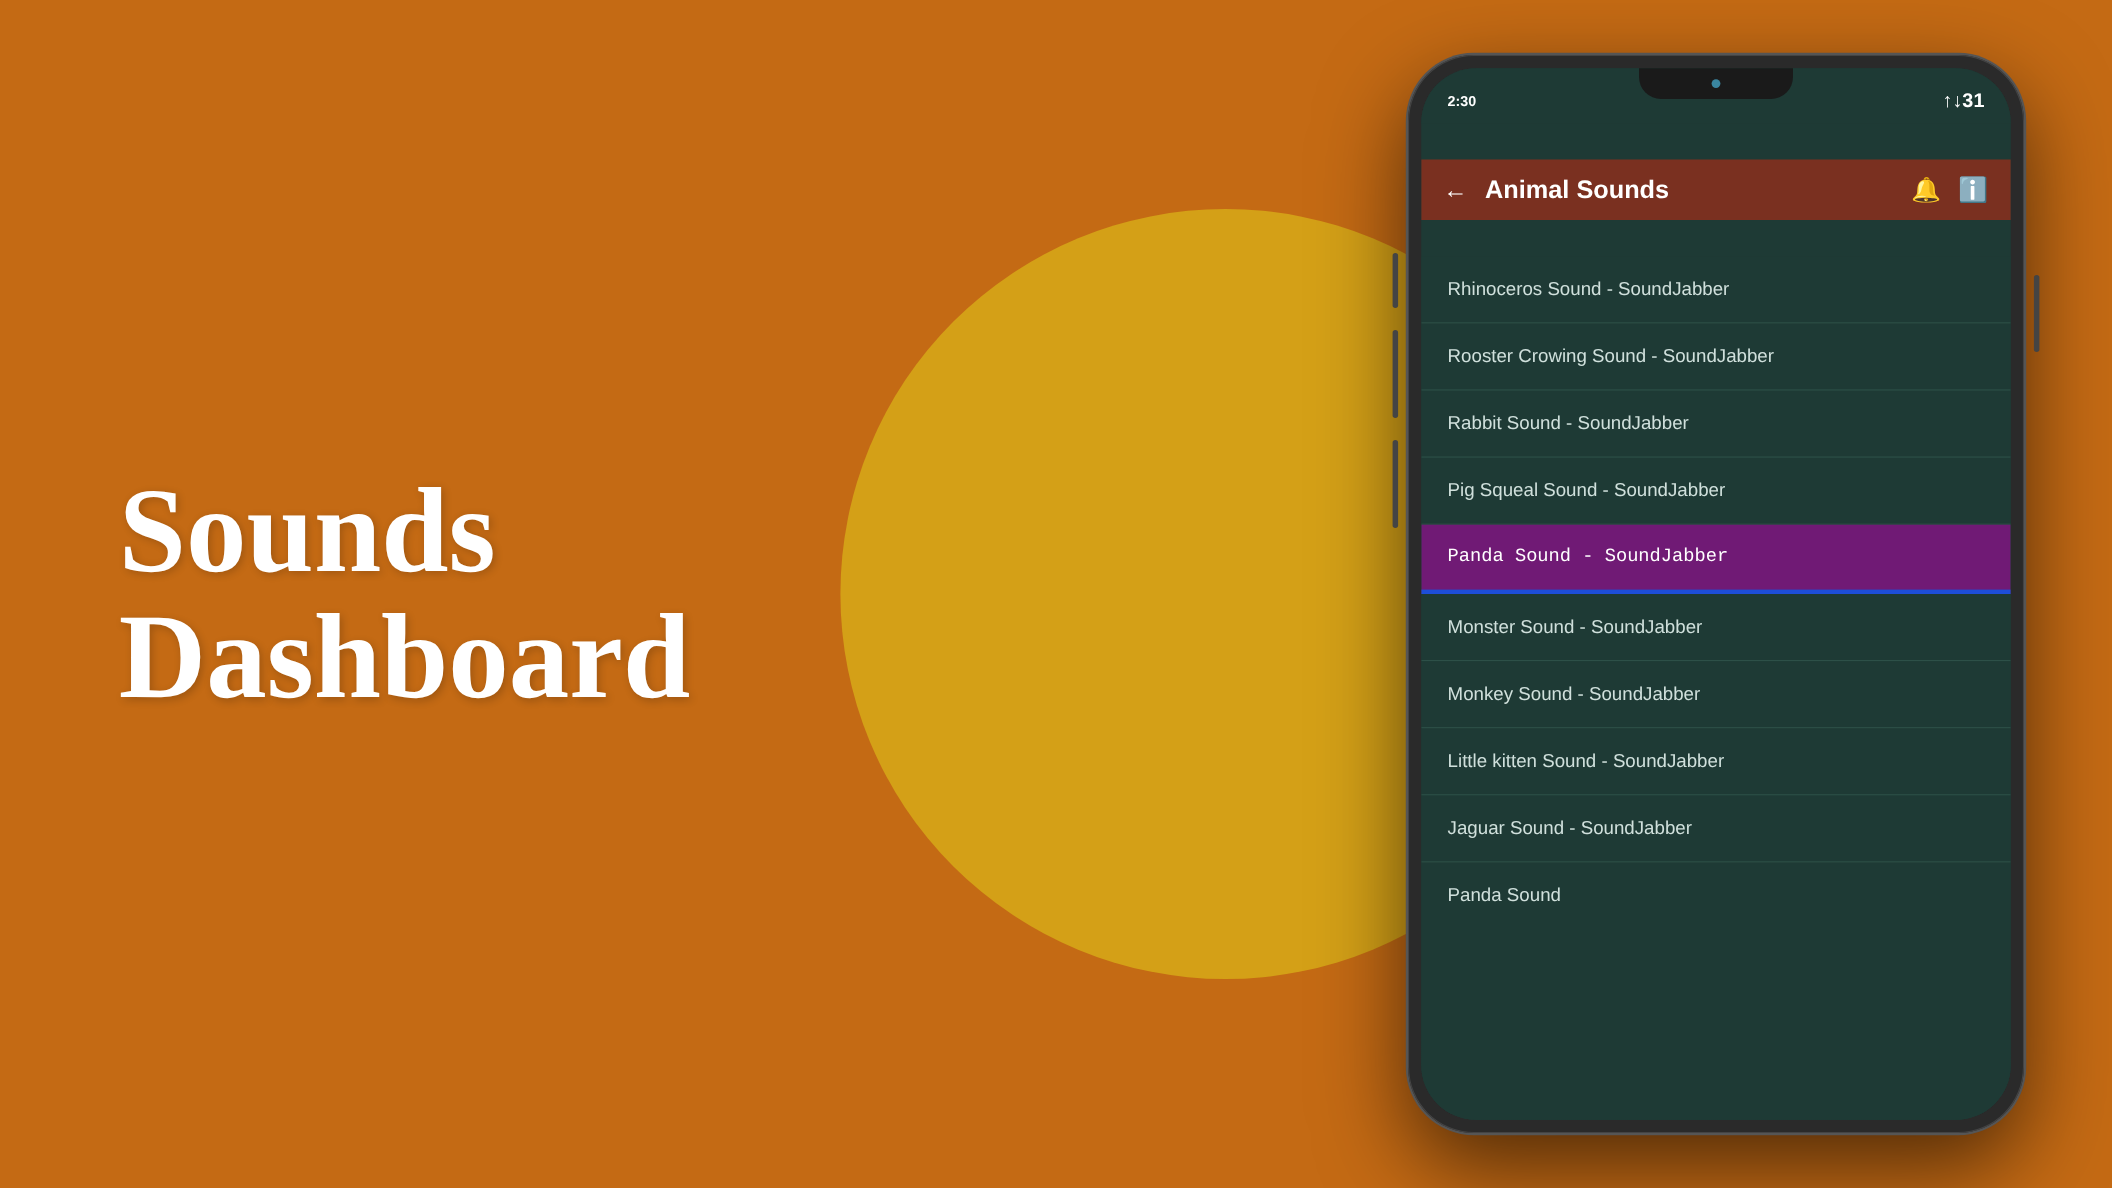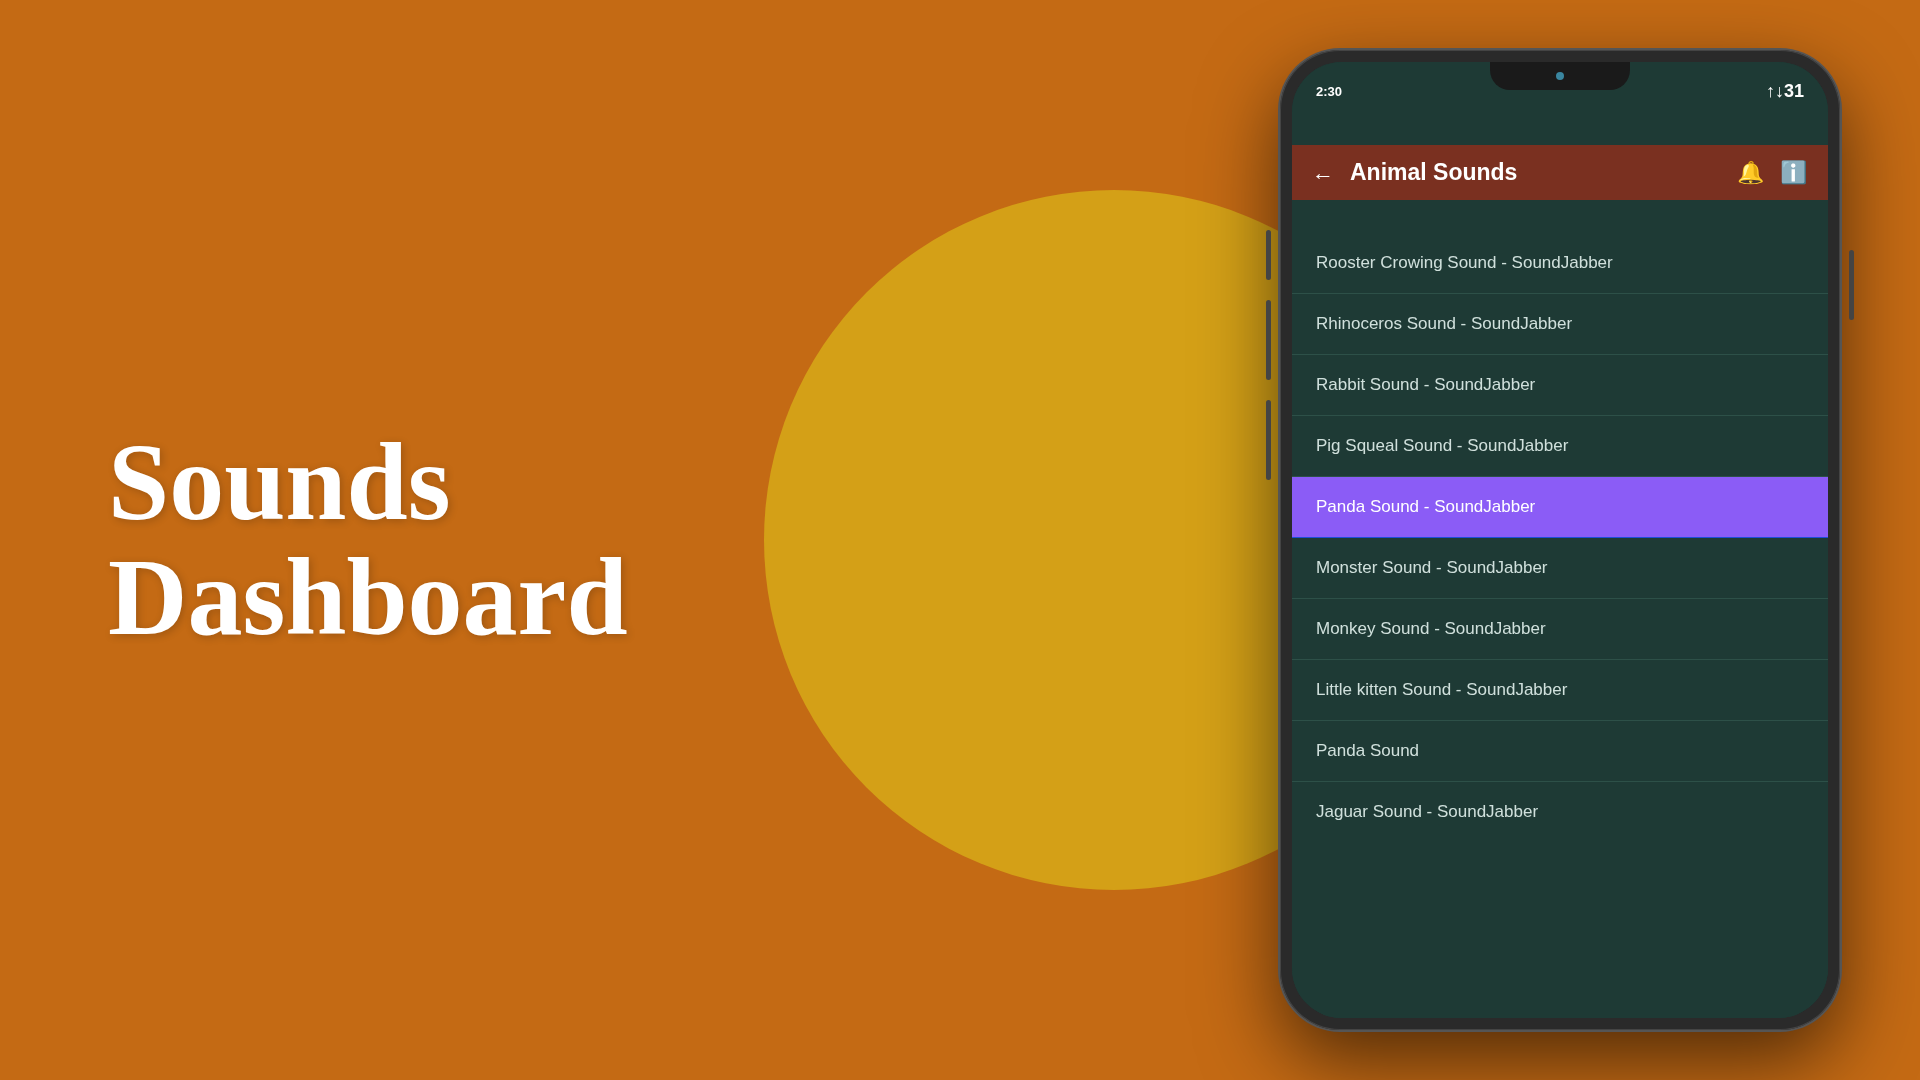--- a/index.html
+++ b/index.html
@@ -179,23 +179,24 @@
       color: #d0e0dc;
       font-family: Arial, sans-serif;
       font-size: 17px;
       border-bottom: 1px solid #2d5048;
       cursor: pointer;
       display: flex;
       align-items: center;
     }
 
     .sound-item.active {
-      background: #8b5cf6;
-      color: #fff;
-      border-bottom: 1px solid #1d4ed8;
+      background: #701a75;
+      color: #fff;
+      border-bottom: 4px solid #1d4ed8;
+      font-family: Liberation Mono, monospace;
     }
 
     .sound-item:last-child {
       border-bottom: none;
     }
 
     .phone-side-button {
       position: absolute;
       right: -14px;
       top: 200px;
@@ -280,29 +281,29 @@
           <span class="back-arrow">←</span>
           <span class="app-title">Animal Sounds</span>
         </div>
         <div class="header-icons">
           <span class="header-icon">🔔</span>
           <span class="header-icon">ℹ️</span>
         </div>
       </div>
 
       <div class="sound-list" id="sound-list">
-      <div class="sound-item">Rooster Crowing Sound - SoundJabber</div>
-          <div class="sound-item">Rhinoceros Sound - SoundJabber</div>
+      <div class="sound-item">Rhinoceros Sound - SoundJabber</div>
+          <div class="sound-item">Rooster Crowing Sound - SoundJabber</div>
           <div class="sound-item">Rabbit Sound - SoundJabber</div>
           <div class="sound-item">Pig Squeal Sound - SoundJabber</div>
           <div class="sound-item active">Panda Sound - SoundJabber</div>
           <div class="sound-item">Monster Sound - SoundJabber</div>
           <div class="sound-item">Monkey Sound - SoundJabber</div>
           <div class="sound-item">Little kitten Sound - SoundJabber</div>
+          <div class="sound-item">Jaguar Sound - SoundJabber</div>
           <div class="sound-item">Panda Sound</div>
-          <div class="sound-item">Jaguar Sound - SoundJabber</div>
         </div>
 
     </div>
 
     <div class="bottom-fade"></div>
   </div>
 </div>
 
 </body></html>

